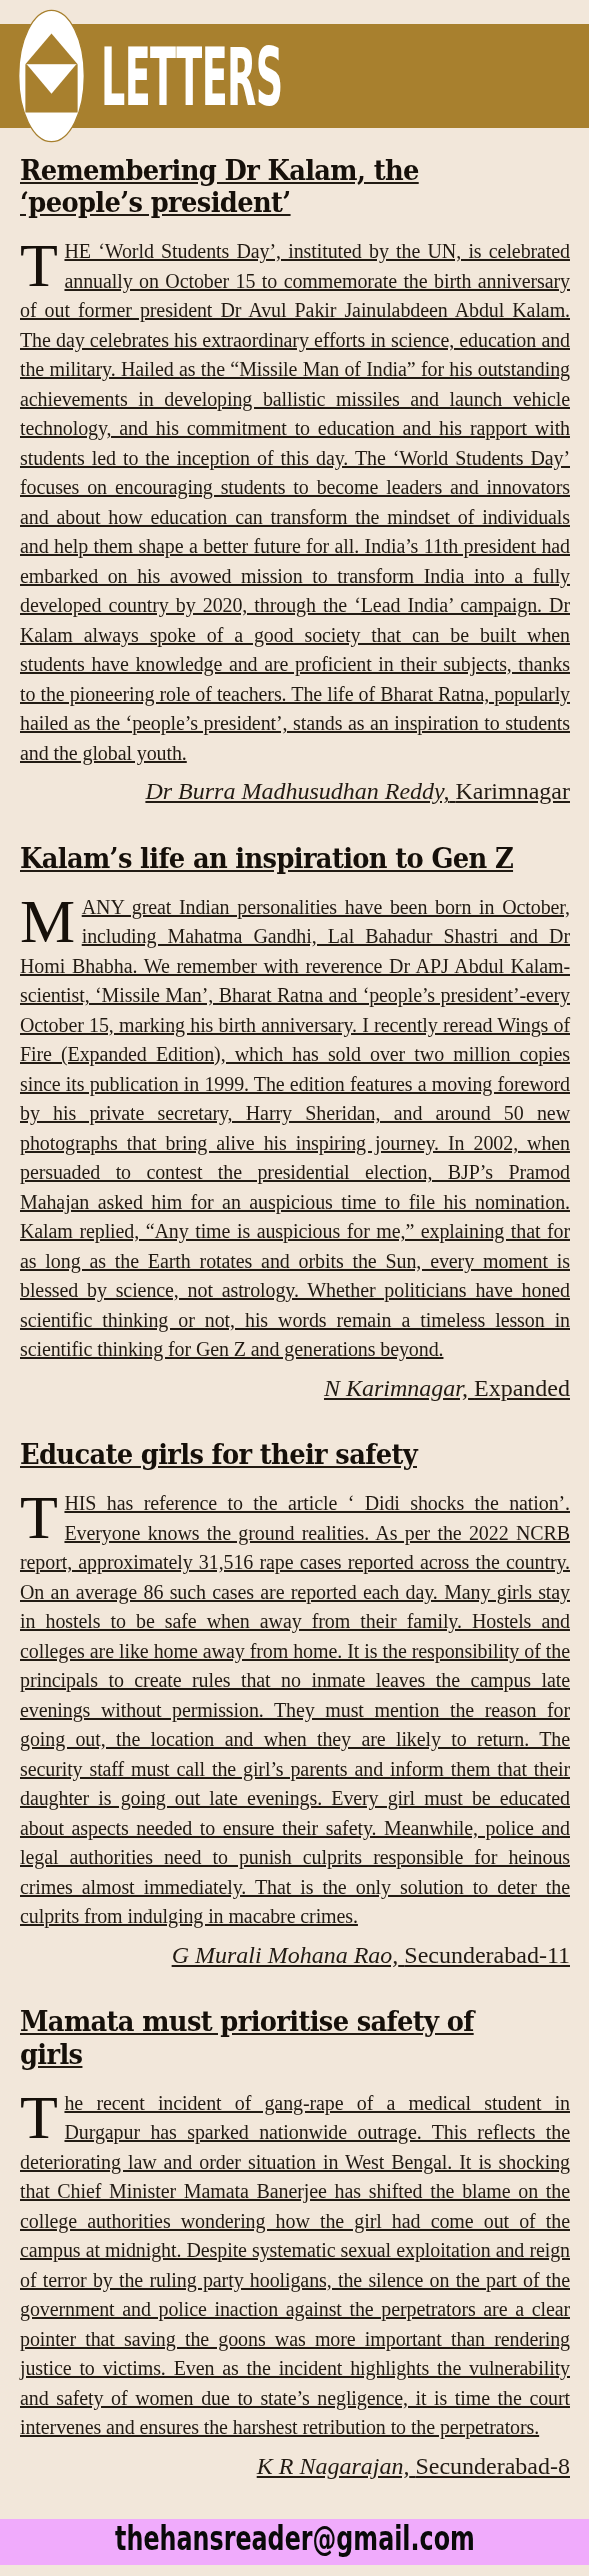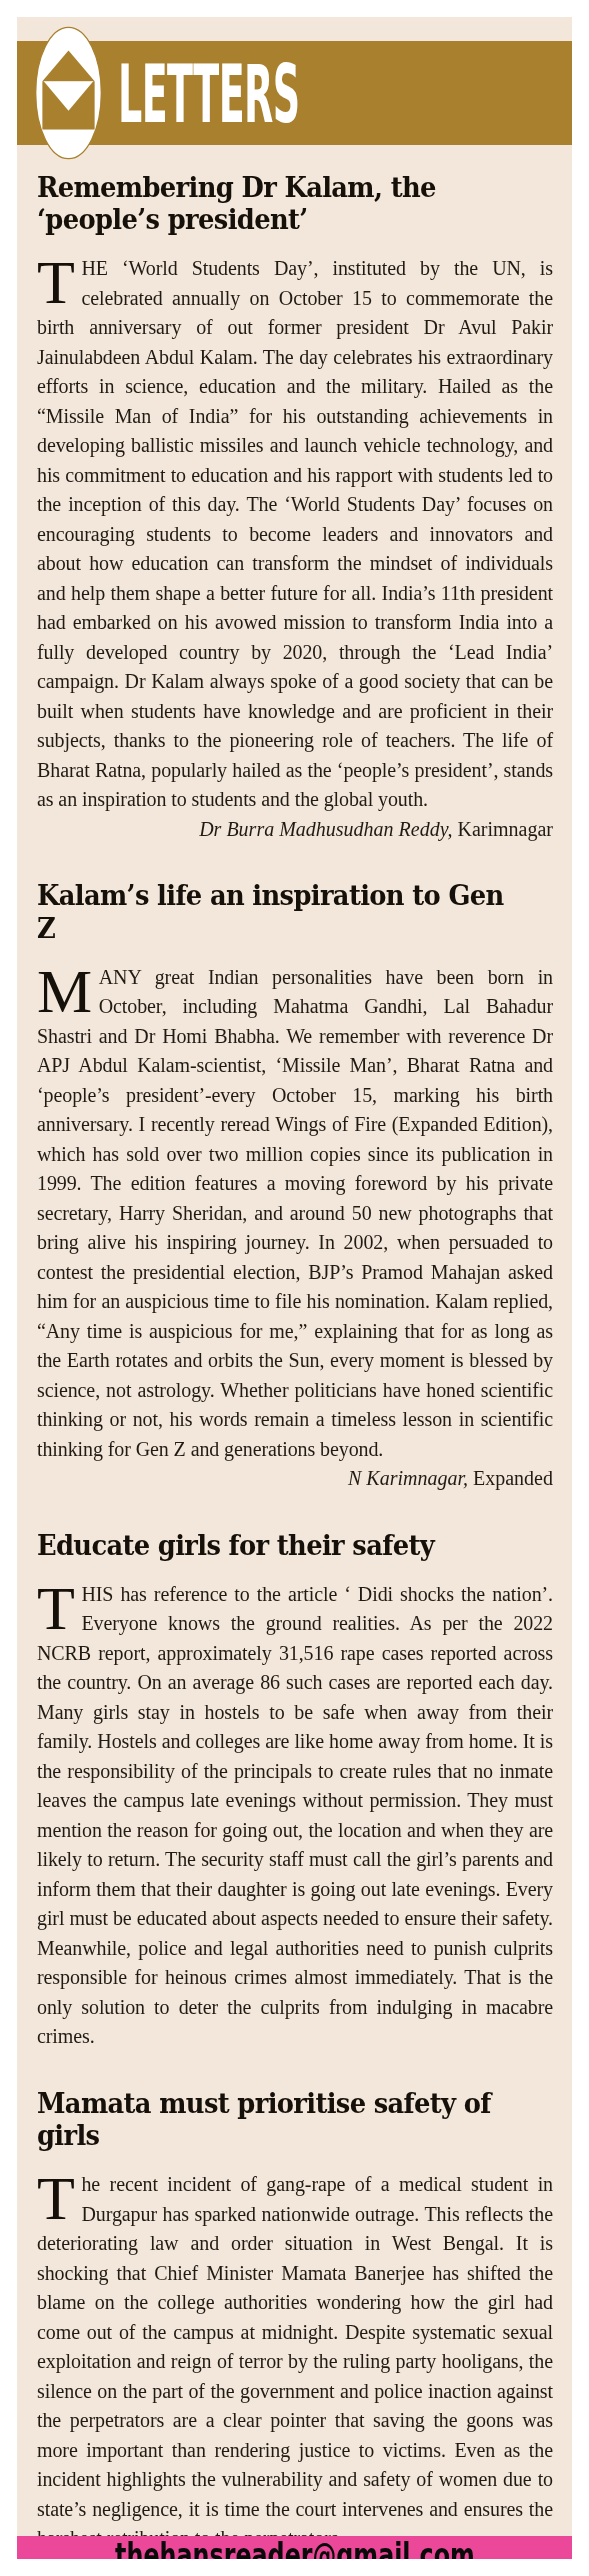--- a/index.html
+++ b/index.html
@@ -1,20 +1,20 @@
 <!DOCTYPE html>
 <html style="font-size:10.7px"><head>
 <meta charset="utf-8">
 <style>
   html,body{margin:0;padding:0;}
   .page{
     width:589px;height:2576px;
     background:#ffffff;
     box-sizing:border-box;
-    padding:17px;
+    padding:0;
     font-family:"Liberation Serif", serif;
     position:relative;
   }
   .paper{
     width:100%;height:100%;
     background:#f2e7da;
     position:relative;
     overflow:hidden;
   }
   
@@ -35,20 +35,21 @@
     letter-spacing:-1.3px;
     color:#ffffff;
     transform:scaleX(0.47);
     transform-origin:0 50%;
     white-space:nowrap;
   }
   
   .content{
     padding:0 19px 0 20px;
     color:#221b13;
+    text-decoration:underline;
   }
   .letter{margin-top:36px;}
   .letter:first-child{margin-top:27px;}
   .headline{
     margin:0 0 17.5px 0;
     font-family:"DejaVu Serif", serif;
     font-weight:bold;
     font-size:28px;
     line-height:1.16;
     letter-spacing:-0.7px;
@@ -66,30 +67,30 @@
   }
   .dropcap{
     float:left;
     font-size:62px;
     line-height:51px;
     padding:2.7px 6.7px 0 0;
     font-weight:normal;
     color:#16100a;
   }
   .sig{
-    margin-top:0;
-    font-size:20px;
+    margin-top:9px;
+    font-size:24px;
     line-height:29.5px;
     text-align:right;
   }
   .sig-name{font-style:italic;}
   
   .email-band{
     position:absolute;left:0;right:0;top:2519px;height:46px;
-    background:#ec4899;
+    background:#f0abfc;
     text-align:center;
   }
   .email{
     display:inline-block;
     font-family:"DejaVu Sans", sans-serif;
     font-weight:bold;
     font-size:34px;
     line-height:38px;
     color:#0a0a0a;
     transform:scaleX(0.7);
@@ -127,20 +128,21 @@
 
       <article class="letter">
         <h2 class="headline">Kalam’s life an inspiration to Gen Z</h2>
         <p class="body"><span class="dropcap">M</span><span>ANY great Indian personalities have been born in October, including Mahatma Gandhi, Lal Bahadur Shastri and Dr Homi Bhabha. We remember with reverence Dr APJ Abdul Kalam-scientist, ‘Missile Man’, Bharat Ratna and ‘people’s president’-every October 15, marking his birth anniversary. I recently reread Wings of Fire (Expanded Edition), which has sold over two million copies since its publication in 1999. The edition features a moving foreword by his private secretary, Harry Sheridan, and around 50 new photographs that bring alive his inspiring journey. In 2002, when persuaded to contest the presidential election, BJP’s Pramod Mahajan asked him for an auspicious time to file his nomination. Kalam replied, “Any time is auspicious for me,” explaining that for as long as the Earth rotates and orbits the Sun, every moment is blessed by science, not astrology. Whether politicians have honed scientific thinking or not, his words remain a timeless lesson in scientific thinking for Gen Z and generations beyond.</span></p>
         <div class="sig"><span class="sig-name">N Karimnagar,</span> <span class="sig-place">Expanded</span></div>
       </article>
 
       <article class="letter">
         <h2 class="headline">Educate girls for their safety</h2>
         <p class="body"><span class="dropcap">T</span><span>HIS has reference to the article ‘ Didi shocks the nation’. Everyone knows the ground realities. As per the 2022 NCRB report, approximately 31,516 rape cases reported across the country. On an average 86 such cases are reported each day. Many girls stay in hostels to be safe when away from their family. Hostels and colleges are like home away from home. It is the responsibility of the principals to create rules that no inmate leaves the campus late evenings without permission. They must mention the reason for going out, the location and when they are likely to return. The security staff must call the girl’s parents and inform them that their daughter is going out late evenings. Every girl must be educated about aspects needed to ensure their safety. Meanwhile, police and legal authorities need to punish culprits responsible for heinous crimes almost immediately. That is the only solution to deter the culprits from indulging in macabre crimes.</span></p>
+        <div class="sig"><span class="sig-name">G Murali Mohana Rao,</span> <span class="sig-place">Secunderabad-11</span></div>
       </article>
 
       <article class="letter">
         <h2 class="headline">Mamata must prioritise safety of girls</h2>
         <p class="body"><span class="dropcap">T</span><span>he recent incident of gang-rape of a medical student in Durgapur has sparked nationwide outrage. This reflects the deteriorating law and order situation in West Bengal. It is shocking that Chief Minister Mamata Banerjee has shifted the blame on the college authorities wondering how the girl had come out of the campus at midnight. Despite systematic sexual exploitation and reign of terror by the ruling party hooligans, the silence on the part of the government and police inaction against the perpetrators are a clear pointer that saving the goons was more important than rendering justice to victims. Even as the incident highlights the vulnerability and safety of women due to state’s negligence, it is time the court intervenes and ensures the harshest retribution to the perpetrators.</span></p>
         <div class="sig"><span class="sig-name">K R Nagarajan,</span> <span class="sig-place">Secunderabad-8</span></div>
       </article>
 
     </main>
 

